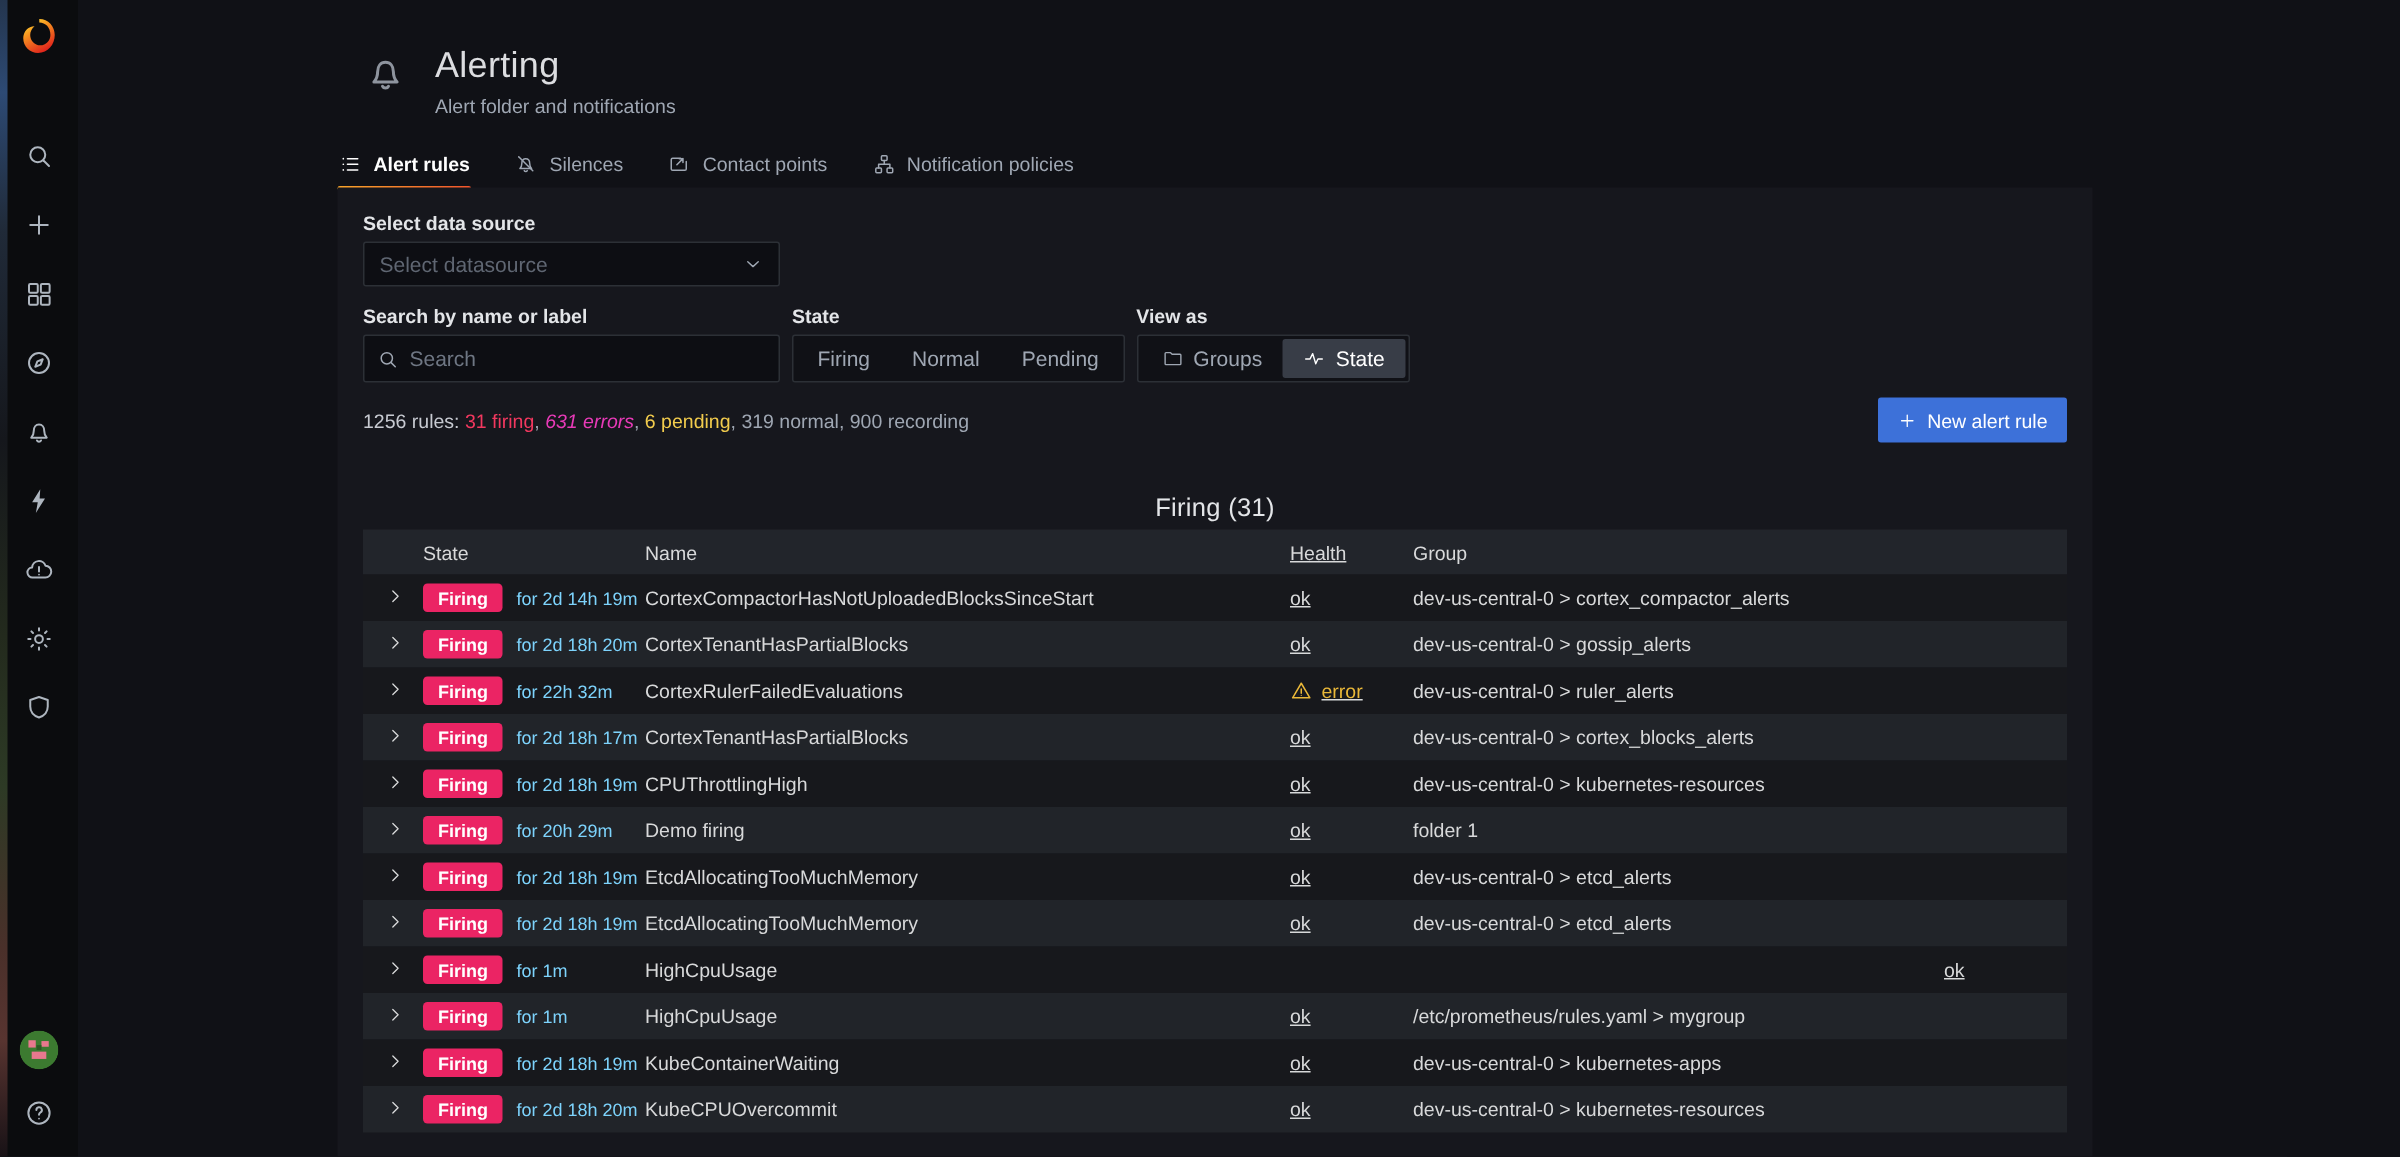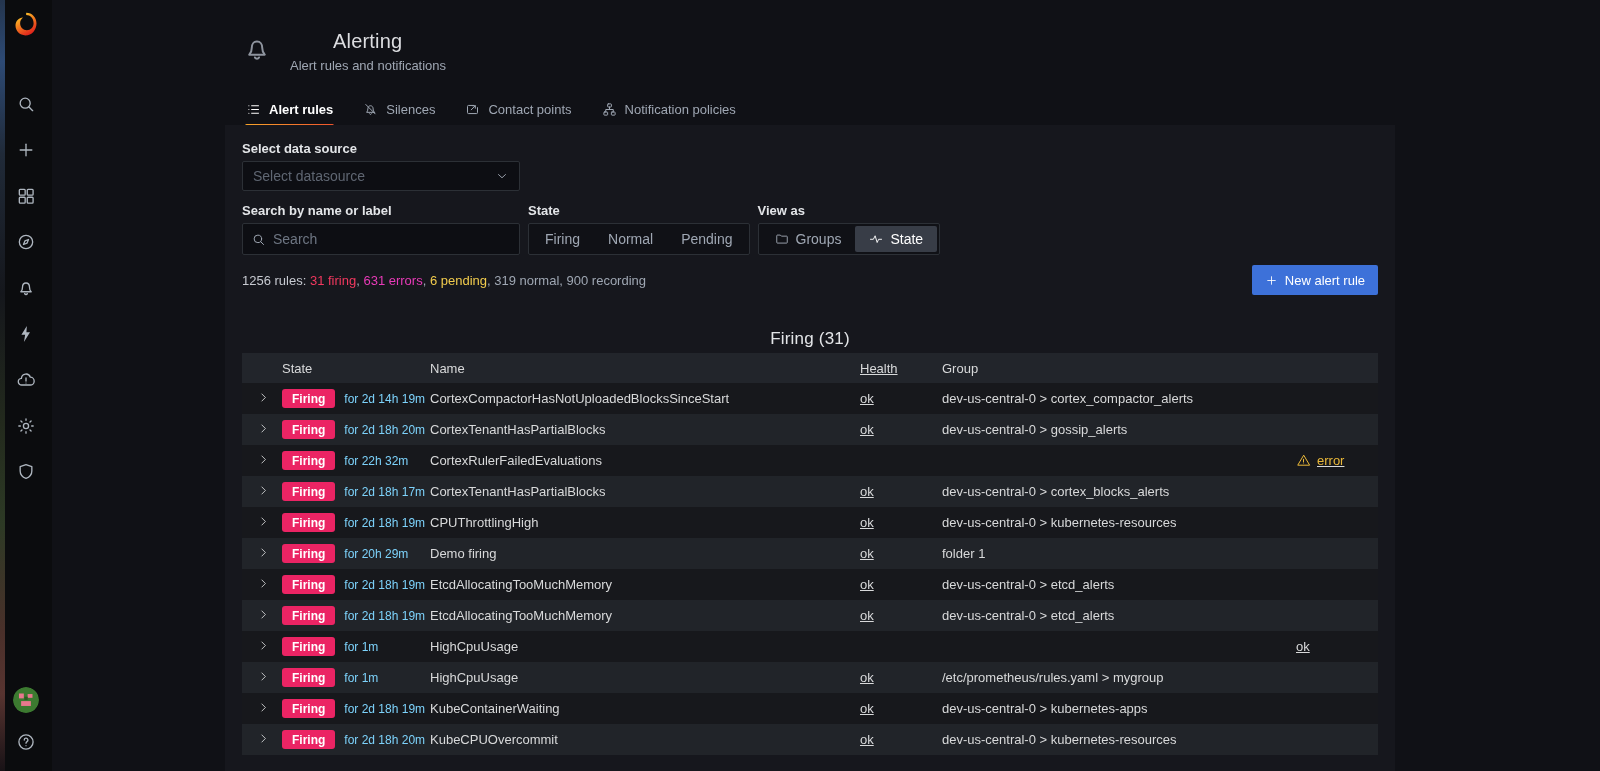--- a/index.html
+++ b/index.html
@@ -27,25 +27,25 @@
   .side-bottom { margin-top:auto; margin-bottom:14px; display:flex; flex-direction:column; align-items:center; gap:14px; }
   .avatar { width:26px; height:26px; border-radius:50%; overflow:hidden; display:block; cursor:pointer; border:none; padding:0; background:none; }
 
   .icon { fill:none; stroke:currentColor; stroke-width:1.6; stroke-linecap:round; stroke-linejoin:round; }
 
   
   .main { position:absolute; left:52px; top:0; width:1548px; height:771px; }
 
   .page-header { position:absolute; left:190px; top:30px; display:flex; align-items:flex-start; gap:18px; }
   .big-bell { color:#8e949e; margin-top:4px; }
-  .page-title { font-size:20px; font-weight:400; color:#dcdde0; letter-spacing:.2px;margin-left:43px; }
+  .page-title { font-size:24px; font-weight:400; color:#dcdde0; letter-spacing:.2px; }
   .page-subtitle { font-size:13px; color:#9fa7b3; margin-top:5px; }
 
   
-  .tabbar { position:absolute; left:194px; top:96px; display:flex; gap:30px; align-items:center; height:26px; }
+  .tabbar { position:absolute; left:174px; top:96px; display:flex; gap:30px; align-items:center; height:26px; }
   .tab { position:relative; display:flex; align-items:center; gap:8px; color:#9fa7b3; font-size:13px; cursor:pointer; text-decoration:none; }
   .tab svg { width:15px; height:15px; }
   .tab.active { color:#ffffff; font-weight:700; }
   .tab.active::after { content:""; position:absolute; left:-1px; right:-1px; bottom:-10px; height:3px; border-radius:2px;
     background:linear-gradient(90deg,#f7a42a,#f0542c); }
 
   
   .panel { position:absolute; left:173px; top:125px; width:1170px; height:646px; background:#16171d; padding:16px 17px; }
 
   .field-label { font-size:13px; font-weight:700; color:#e3e5e8; margin-bottom:5px; height:15px; }
@@ -65,21 +65,21 @@
 
   .btn-group { display:flex; height:32px; border:1px solid #2c3036; border-radius:2px; background:#101116; padding:2px; }
   .bg-btn { display:flex; align-items:center; gap:7px; padding:0 14px; background:none; border:none; color:#9fa7b3;
     font-size:14px; font-family:inherit; cursor:pointer; border-radius:2px; }
   .bg-btn svg { width:14px; height:14px; }
   .bg-btn.selected { background:#383d47; color:#ffffff; }
 
   .stats-row { margin-top:10px; display:flex; align-items:center; justify-content:space-between; height:30px; }
   .stats { font-size:13px; color:#c7cad1; }
   .st-firing { color:#f2385f; }
-  .st-errors { color:#e83ab8; }
+  .st-errors { color:#e83ab8;font-style:italic; }
   .st-pending { color:#f2cc4d; }
   .st-rest { color:#9fa7b3; }
   .primary-btn { height:30px; background:#3d71d9; color:#fff; border:none; border-radius:2px; padding:0 13px;
     font-size:13px; font-family:inherit; display:flex; align-items:center; gap:7px; cursor:pointer; }
   .primary-btn svg { width:13px; height:13px; }
 
   .section-head { margin-top:18px; display:flex; align-items:center; gap:16px; height:24px; cursor:pointer;flex-direction:column; }
   .section-head svg { width:16px; height:16px; color:#d8d9da; }
   .section-label { font-size:17px; color:#e3e5e8; letter-spacing:.2px; }
 
@@ -200,21 +200,21 @@
 
   <main class="main">
 
     <header class="page-header">
       <svg class="icon big-bell" viewBox="0 0 24 24" width="30" height="30" stroke-width="1.4">
         <path d="M18.2 16.5H5.8c1.3-1.3 2-3 2-5.4 0-3 1.6-5.1 4.2-5.1s4.2 2.1 4.2 5.1c0 2.4.7 4.1 2 5.4z"></path>
         <path d="M10.4 18.8a1.8 1.8 0 0 0 3.2 0"></path>
       </svg>
       <div>
         <h1 class="page-title">Alerting</h1>
-        <div class="page-subtitle">Alert rules and notifications</div>
+        <div class="page-subtitle">Alert folder and notifications</div>
       </div>
     </header>
 
     <nav class="tabbar">
       <a class="tab active">
         <svg class="icon" viewBox="0 0 24 24">
             <circle cx="4.6" cy="6" r="0.9" fill="currentColor" stroke="none"></circle>
             <circle cx="4.6" cy="12" r="0.9" fill="currentColor" stroke="none"></circle>
             <circle cx="4.6" cy="18" r="0.9" fill="currentColor" stroke="none"></circle>
             <line x1="9" y1="6" x2="20" y2="6"></line>
@@ -378,20 +378,21 @@
     </div>
     <div class="c-name">CortexRulerFailedEvaluations</div>
     <div class="c-health">
       <svg class="icon warn-icon" viewBox="0 0 24 24" stroke-width="1.6">
                   <path d="M12 4 2.8 19.5h18.4z"></path>
                   <line x1="12" y1="10" x2="12" y2="14.6"></line>
                   <circle cx="12" cy="16.9" r="0.7" fill="currentColor" stroke="none"></circle>
                 </svg>
       <span class="health-text">error</span>
     </div>
+    <div class="c-group">dev-us-central-0 &gt; ruler_alerts</div>
   </div>
             <div class="trow">
     <div class="c-expand">
       <button class="expand-btn">
         <svg class="icon" viewBox="0 0 24 24" stroke-width="2.4">
                     <polyline points="9 5.5 15.5 12 9 18.5"></polyline>
                   </svg>
       </button>
     </div>
     <div class="c-state">

